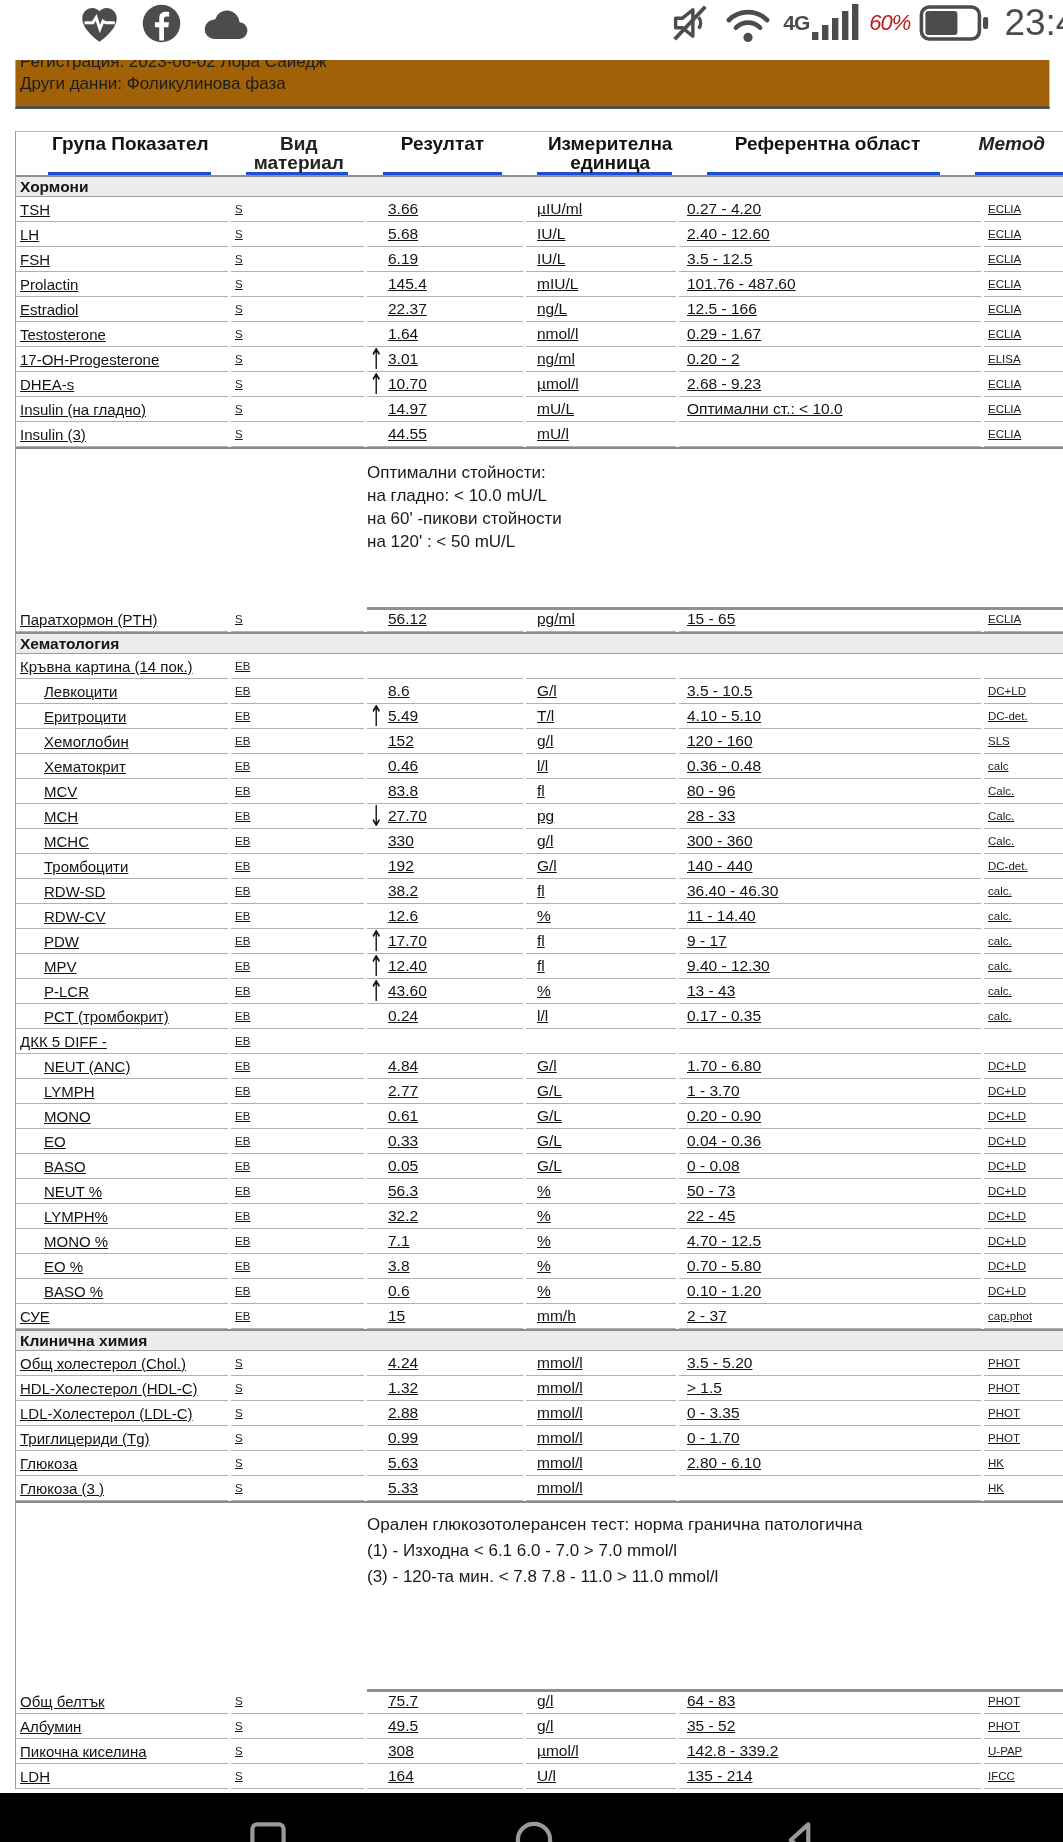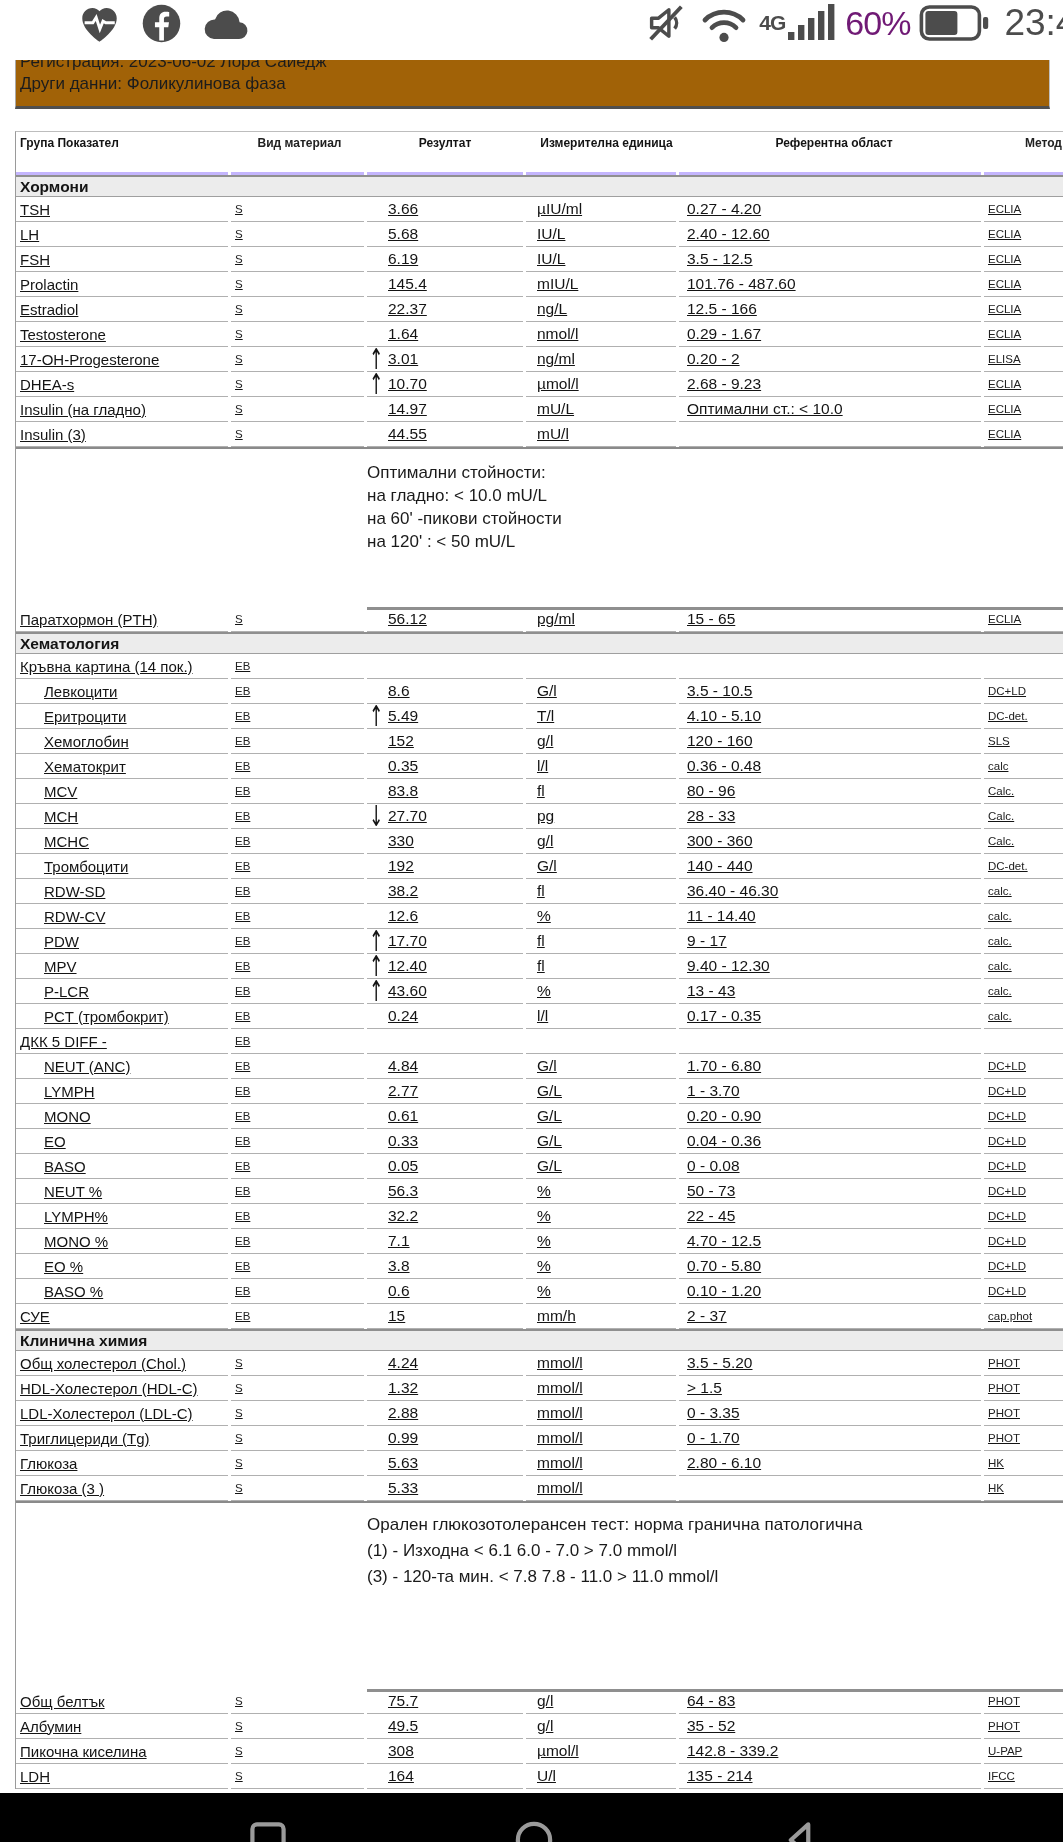--- a/index.html
+++ b/index.html
@@ -9,21 +9,21 @@
     color:#141414;
   }
   
   .statusbar{position:absolute;top:0;left:0;width:1063px;height:60px;background:#fff;
     display:flex;align-items:flex-start;padding-left:48px;}
   .sb-left{display:flex;align-items:center;gap:16px;margin-left:28px;}
   .sb-right{display:flex;align-items:center;margin-left:auto;margin-right:14px;gap:9px;}
   .sb-ico{display:block;}
   .sb-net{display:flex;align-items:flex-end;gap:1px;}
   .net-label{font-size:21px;font-weight:bold;color:#4c4c4c;transform:translateY(-11px);letter-spacing:-1px;}
-  .sb-text{font-size:34px;color:#701a75;letter-spacing:-1px;}
+  .sb-text{font-size:22px;color:#b91c1c;letter-spacing:-1px;font-style:italic;}
   .sb-time{font-size:37px;color:#4c4c4c;letter-spacing:0px;margin-left:4px;}
   
   .docbox{position:absolute;top:60px;left:15px;width:1033px;height:46px;
     border-left:1px solid #a9a9a9;border-right:1px solid #c0c0c0;
     border-bottom:3px solid #4f4f4f;overflow:hidden;background:#a16207;}
   .docbox-inner{margin:-9px 0 0 4px;line-height:22px;font-size:17px;color:#1c1c1c;}
   
   .tbl{position:absolute;top:131px;left:15px;width:1048px;
     border-left:1px solid #9a9a9a;border-top:1px solid #bdbdbd;background:#fff;}
   .trow{display:flex;gap:3px;position:relative;text-decoration:underline;}
@@ -42,24 +42,24 @@
     transform:scale(0.75,1.25);transform-origin:left center;font-family:"DejaVu Sans",sans-serif;}
   .rule{position:absolute;top:0;left:351px;right:0;height:3px;background:#8f8f8f;}
   .secbar{height:22px;background:#ececec;border-top:2px solid #8f8f8f;border-bottom:1px solid #9f9f9f;
     box-sizing:border-box;display:flex;align-items:center;padding-left:4px;
     font-weight:bold;font-size:15.5px;}
   .note{position:relative;border-top:2px solid #8a8a8a;box-sizing:border-box;}
   .note .ntext{position:absolute;left:351px;top:12px;font-size:17px;line-height:23px;color:#1a1a1a;}
   .note2 .ntext{line-height:26px;top:9px;}
   
   .thead{display:flex;gap:3px;height:43px;}
-  .th{box-sizing:border-box;border-bottom:3px solid #c4b5fd;font-weight:bold;font-size:12px;
-    display:flex;align-items:flex-start;justify-content:center;text-align:center;padding-top:2px;line-height:19px;}
+  .th{box-sizing:border-box;border-bottom:3px solid #1d4ed8;font-weight:bold;font-size:19px;
+    display:flex;align-items:flex-start;justify-content:center;text-align:center;padding-top:2px;line-height:19px;margin-left:32px;}
   .th.left{justify-content:flex-start;text-align:left;padding-left:4px;}
-  .th.right{justify-content:flex-end;text-align:center;padding-right:2px;}
+  .th.right{justify-content:flex-end;text-align:center;padding-right:19px;font-style:italic;}
   
   .navbar{position:absolute;left:0;bottom:0;width:1063px;height:49px;background:#000;overflow:hidden;}
   .nav-ico{position:absolute;top:25px;}
   .nav-recents{left:246px;}
   .nav-home{left:512px;}
   .nav-back{left:778px;}
 </style>
 </head>
 <body>
 
@@ -299,21 +299,21 @@
         </div>
         <div class="c c4">g/l</div>
         <div class="c c5">120 - 160</div>
         <div class="c c6">SLS</div>
       </div>
       <div class="trow r">
         <div class="c c1 ind">Хематокрит</div>
         <div class="c c2">ЕВ</div>
         <div class="c c3">
           <div class="flag"></div>
-          <div class="">0.35</div>
+          <div class="">0.46</div>
         </div>
         <div class="c c4">l/l</div>
         <div class="c c5">0.36 - 0.48</div>
         <div class="c c6">calc</div>
       </div>
       <div class="trow r">
         <div class="c c1 ind">MCV</div>
         <div class="c c2">ЕВ</div>
         <div class="c c3">
           <div class="flag"></div>

